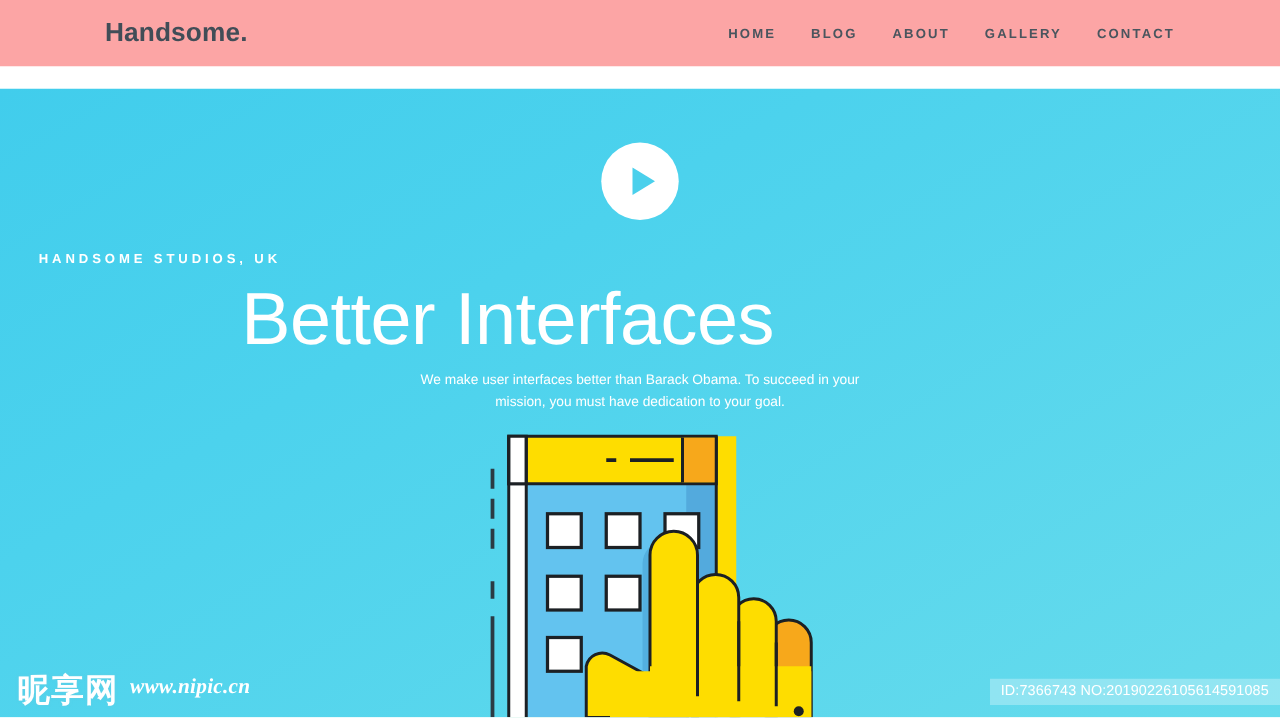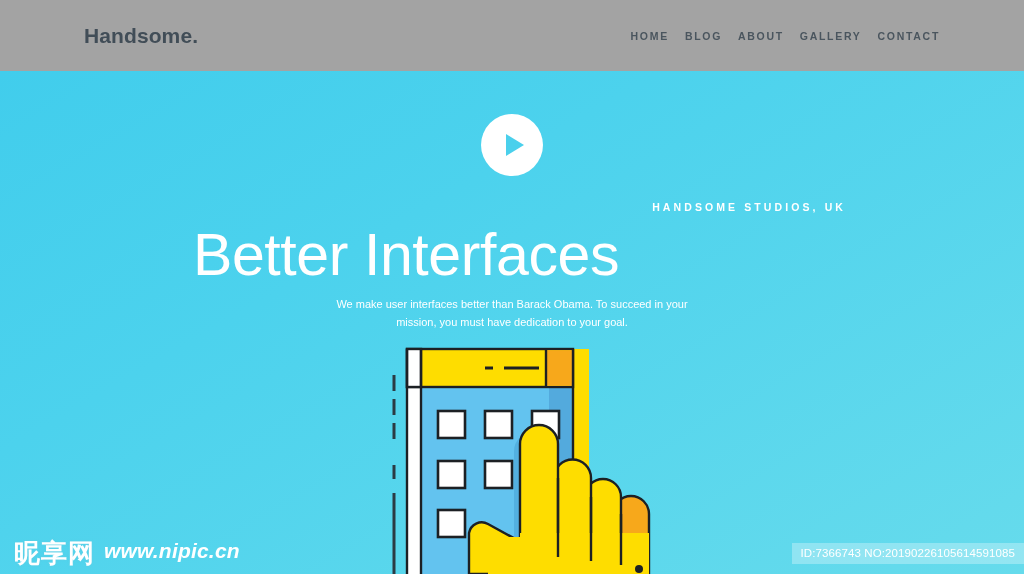--- a/index.html
+++ b/index.html
@@ -17,42 +17,42 @@
     height: 574px;
     background: #ffffff;
     overflow: hidden;
   }
 
   
   .site-header {
     position: absolute;
     top: 0; left: 0;
     width: 1024px;
-    height: 71px;
-    background: #a3a3a3;
+    height: 53px;
+    background: #fca5a5;
     display: flex;
     align-items: center;
     justify-content: space-between;
     padding: 0 84px;
     z-index: 40;
   }
 
   .brand {
     font-size: 21px;
     font-weight: bold;
     color: #414d57;
     letter-spacing: 0.1px;
     line-height: 1;
     user-select: none;
   }
 
   .nav {
     display: flex;
     align-items: center;
-    gap: 16px;
+    gap: 28px;
   }
 
   .nav-item {
     font-size: 10.5px;
     font-weight: bold;
     color: #4a555e;
     letter-spacing: 1.7px;
     text-transform: uppercase;
     white-space: nowrap;
     cursor: pointer;
@@ -88,26 +88,27 @@
     margin-left: 5px;
     border-top: 11px solid transparent;
     border-bottom: 11px solid transparent;
     border-left: 18px solid #4ad0ec;
   }
 
   .eyebrow {
     position: absolute;
     top: 130px; left: 0;
     width: 846px;
-    text-align: right;
+    text-align: left;
     font-size: 10.5px;
     font-weight: bold;
     color: #ffffff;
     letter-spacing: 3.1px;
     text-transform: uppercase;
+    padding-left: 31px;
   }
 
   .headline {
     position: absolute;
     top: 150px; left: 0;
     width: 812px;
     text-align: center;
     font-size: 59px;
     font-weight: 300;
     color: #ffffff;
@@ -153,27 +154,27 @@
     font-size: 26px;
     font-weight: bold;
     color: #ffffff;
     letter-spacing: 1px;
     line-height: 1;
     text-shadow: 0 0 2px rgba(120,200,220,0.55);
     font-family: "DejaVu Sans", sans-serif;
   }
 
   .watermark-url {
-    font-size: 21px;
+    font-size: 17px;
     font-style: italic;
     font-weight: bold;
     color: #ffffff;
     letter-spacing: 0.2px;
     line-height: 1;
-    font-family: Liberation Sans, sans-serif;
+    font-family: Liberation Serif, serif;
   }
 
   .id-badge {
     position: absolute;
     right: 0;
     bottom: 10px;
     background: rgba(255,255,255,0.30);
     color: #ffffff;
     font-size: 11.5px;
     letter-spacing: 0.1px;

